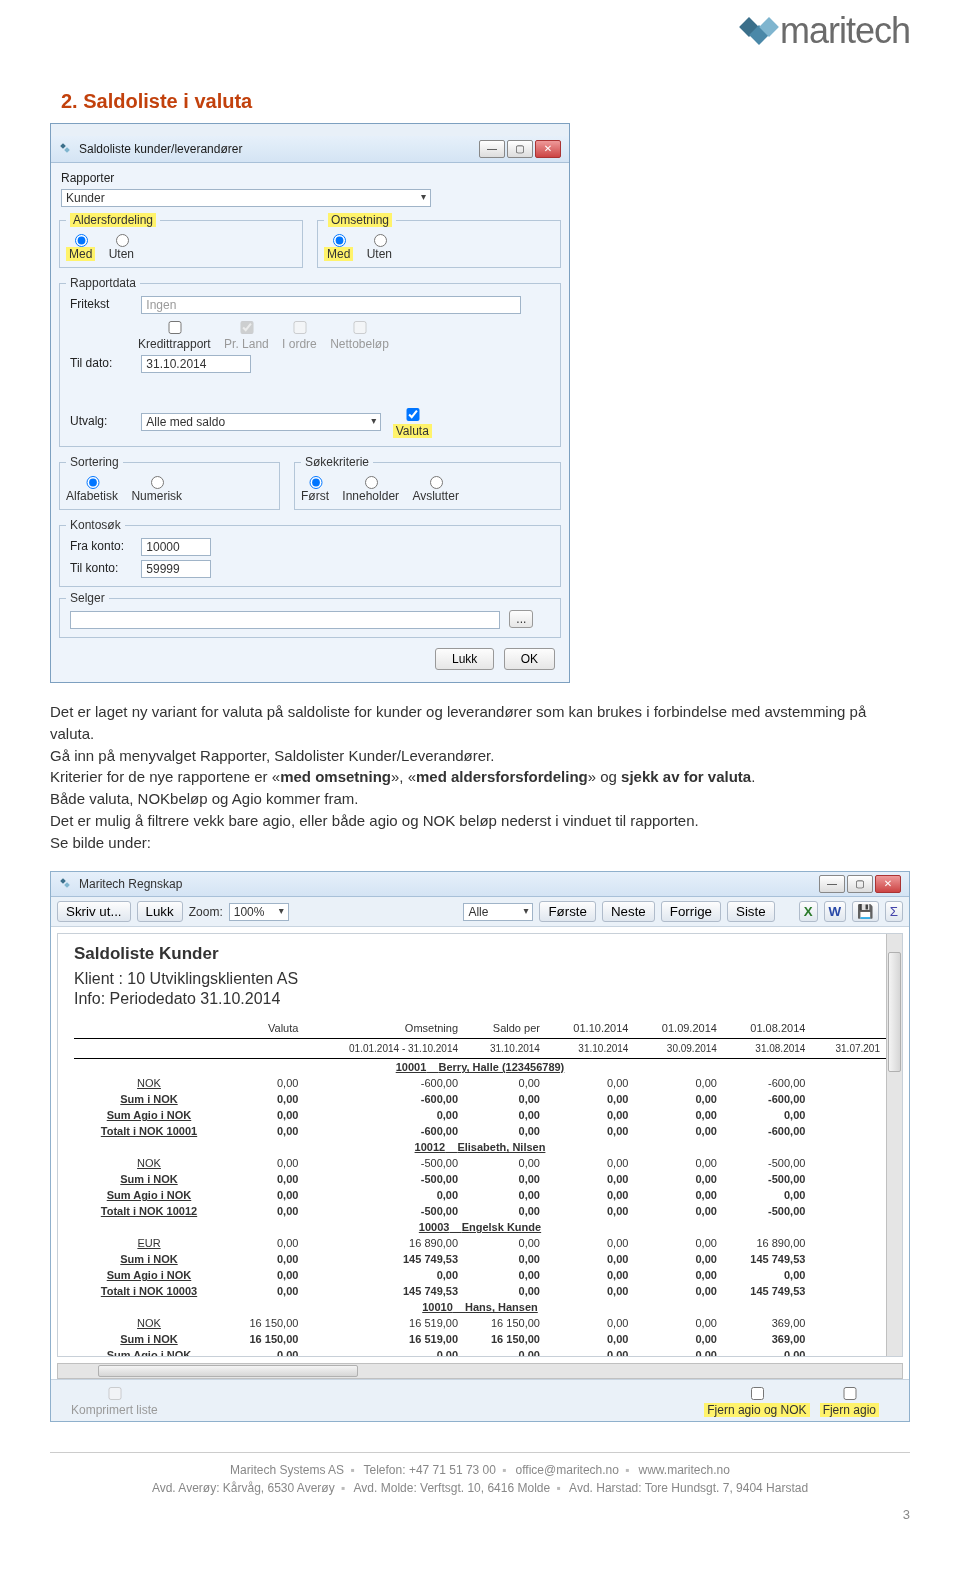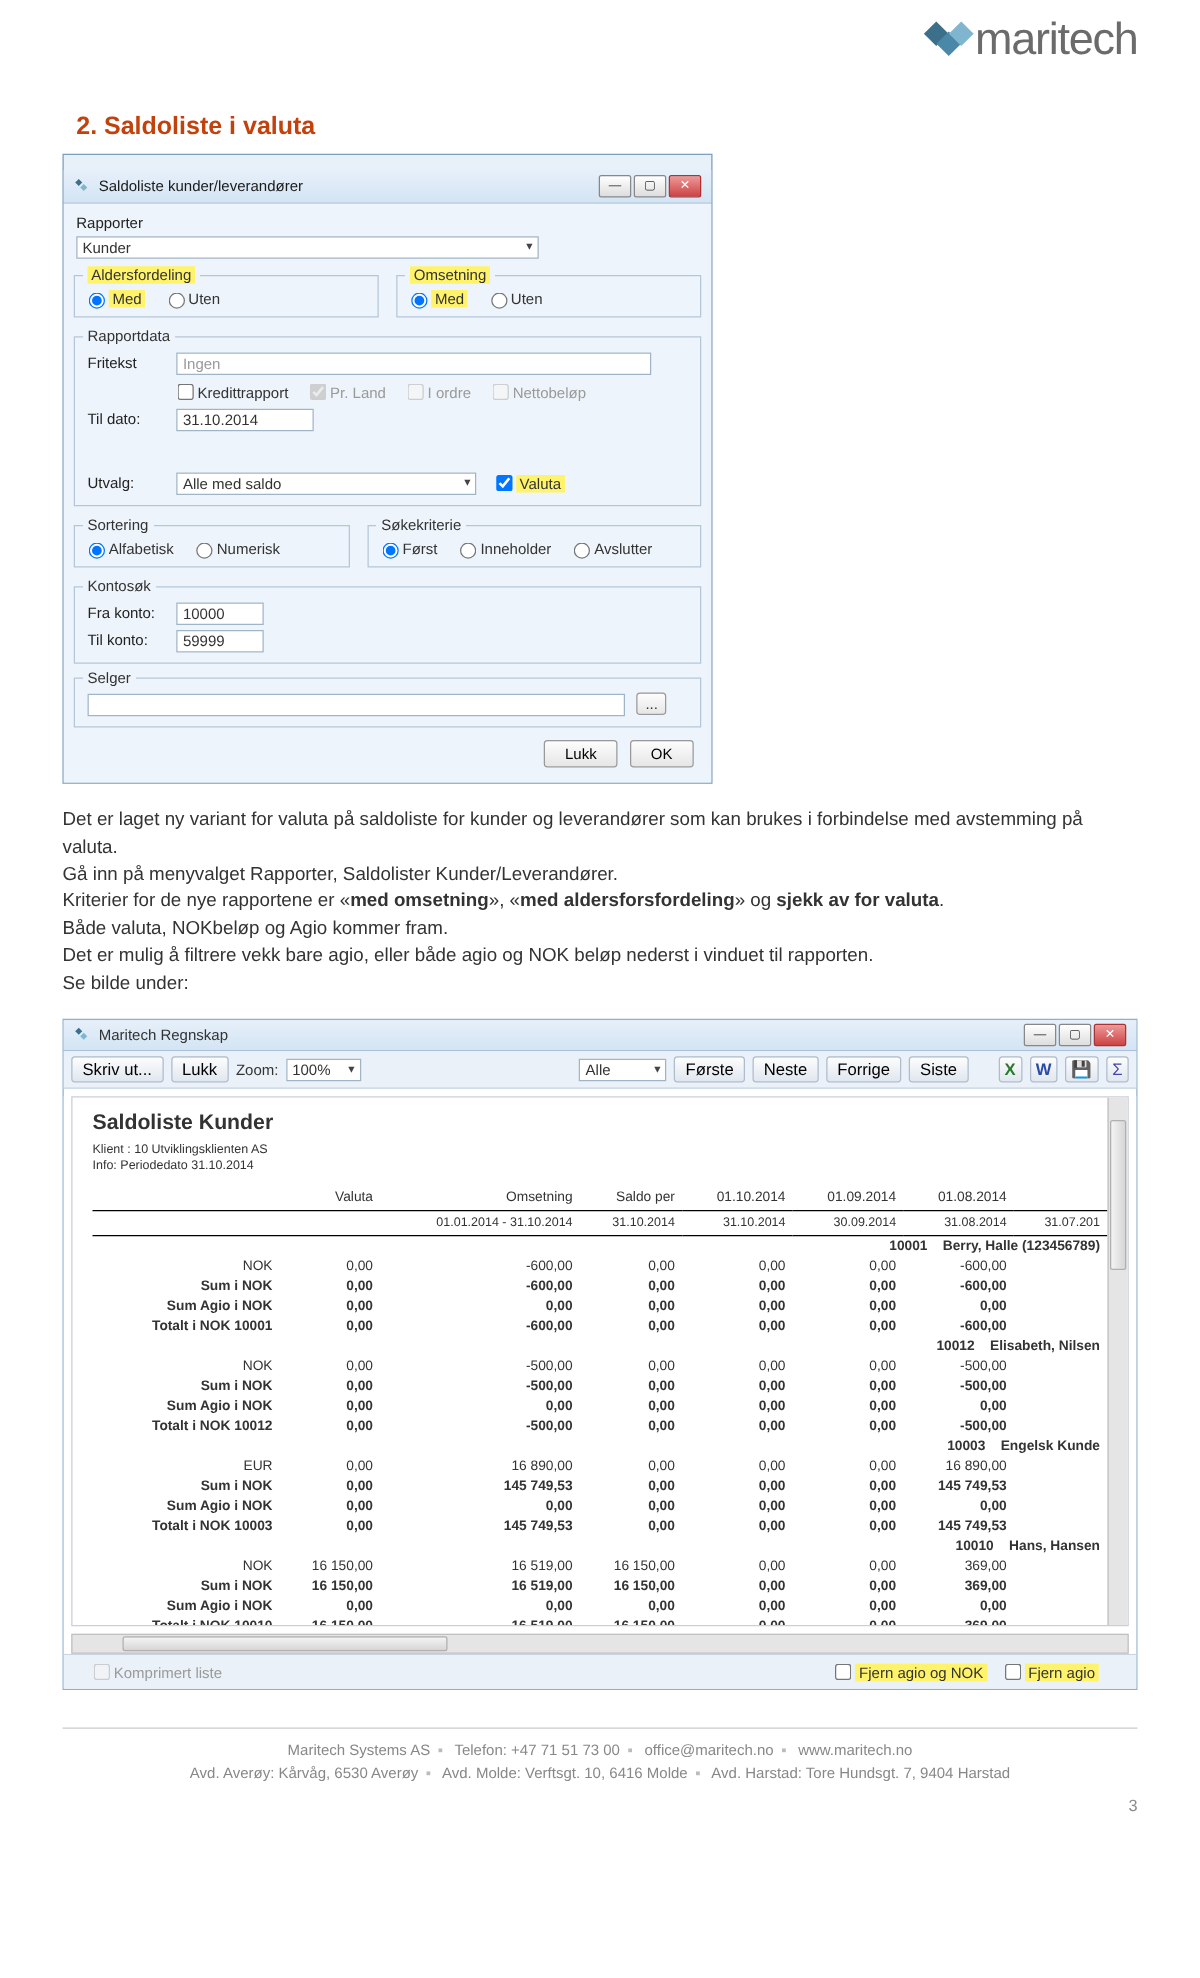--- a/index.html
+++ b/index.html
@@ -29,47 +29,47 @@
   .wbtn { width:26px;height:18px;border:1px solid #888;border-radius:2px;display:flex;align-items:center;justify-content:center;font-size:10px;line-height:1;background:linear-gradient(#fff,#ddd); }
   .wbtn.close { background:linear-gradient(#e99,#c44);border-color:#a33;color:#fff; }
   .dlg-body { padding:6px; background:#eef4fb; }
   .menu-txt { font-size:12px; padding:2px 4px; color:#222; }
   .field { padding:2px 4px; white-space:nowrap; }
   .textbox { background:#fff;border:1px solid #a0b4c8;padding:1px 4px;display:inline-block;min-height:18px;font-size:12px;vertical-align:middle; }
   .dropdown { position:relative; }
   .dropdown::after { content:"▾"; position:absolute; right:4px; top:1px; color:#444; font-size:10px; }
   fieldset { border:1px solid #b4c6d8; margin:4px 2px; padding:4px 6px 6px 6px; background:#eef4fb; }
   legend { font-size:12px; padding:0 4px; color:#333; }
-  .radio, .check { display:inline-flex;align-items:center;margin-right:10px;font-size:12px;vertical-align:middle; }
+  .radio, .check { display:inline-flex;margin-right:10px;font-size:12px;vertical-align:middle;flex-direction:column; }
   .radio input, .check input { margin-right:3px; }
   .hl { background:#fff36b; display:inline-block; padding:0 3px; }
   .gray { color:#9a9a9a; }
   .row { display:flex; gap:10px; }
   .col { flex:1; }
   .btn-row { text-align:right; padding:6px 8px; }
   .btn { background:linear-gradient(#fdfdfd,#e6e6e6);border:1px solid #999;border-radius:3px;padding:3px 16px;font-size:12px;margin-left:6px; }
   .label-col { display:inline-block; width:68px; color:#222; font-size:12px; }
   
   .body-text { margin:18px 0; font-size:15px; line-height:1.45; color:#333; }
   .body-text b { font-weight:bold; }
   
   .rpt { border:1px solid #8fb0cc; width:860px; background:#fff; font-family:Tahoma,Arial,sans-serif; font-size:11px; }
   .rpt-title { background: linear-gradient(#e6f0fa,#d4e4f4); padding: 3px 8px; display:flex; align-items:center; border-bottom:1px solid #a8c0d8; }
   .rpt-title .ttxt { flex:1; font-size:12px; }
   .rpt-toolbar { display:flex;align-items:center;gap:6px;padding:4px 6px;border-bottom:1px solid #c8d4e0; background:#eaf1f8; font-size:12px; }
   .tbtn { background:linear-gradient(#fdfdfd,#e0e7ef);border:1px solid #b0bccb;border-radius:3px;padding:2px 8px; }
   .rpt-body { padding:0; position:relative; background:#fff; }
   .rpt-inner { border:1px solid #c8d0d8; margin:6px; padding:10px 16px 4px 16px; height:424px; overflow:hidden; position:relative; }
   .rpt-h1 { font-weight:bold; font-size:17px; margin-bottom:6px;}
-  .rpt-sub { font-size:10px; margin:2px 0; }
+  .rpt-sub { font-size:16px; margin:2px 0; }
   .rpt-table { width:100%; border-collapse:collapse; font-size:11px; margin-top:10px; }
   .rpt-table th { border-bottom:1px solid #000; text-align:right; font-weight:normal; padding:4px 6px; }
   .rpt-table th:first-child { text-align:left; width:150px; }
   .rpt-table td { padding:2px 6px; text-align:right; }
-  .rpt-table td:first-child { text-align:right; }
+  .rpt-table td:first-child { text-align:center;text-decoration:underline; }
   .rpt-table .cust { font-weight:bold; padding-top:6px; }
   .rpt-table .total td { font-weight:bold; }
   .rpt-footer { display:flex; padding:4px 20px; border-top:1px solid #c8d4e0; background:#eaf1f8; font-size:12px; align-items:center; }
   .rpt-footer .spacer { flex:1; }
   .hscroll { height:16px; background:#e5e5e5; border:1px solid #c0c0c0; position:relative; margin:4px 6px 0 6px; }
   .hscroll .thumb { position:absolute; left:40px; width:260px; top:1px; bottom:1px; background:linear-gradient(#f4f4f4,#d6d6d6); border:1px solid #b0b0b0; border-radius:2px; }
   .vscroll { width:16px; position:absolute; right:0; top:0; bottom:0; background:#e5e5e5; border-left:1px solid #c0c0c0; }
   .vscroll .thumb { position:absolute; top:18px; left:1px; right:1px; height:120px; background:linear-gradient(to right,#f4f4f4,#d6d6d6); border:1px solid #b0b0b0; border-radius:2px; }
   
   .page-footer { margin-top:30px; text-align:center; color:#888; font-size:12px; border-top:1px solid #ccc; padding-top:8px; line-height:1.5; }

